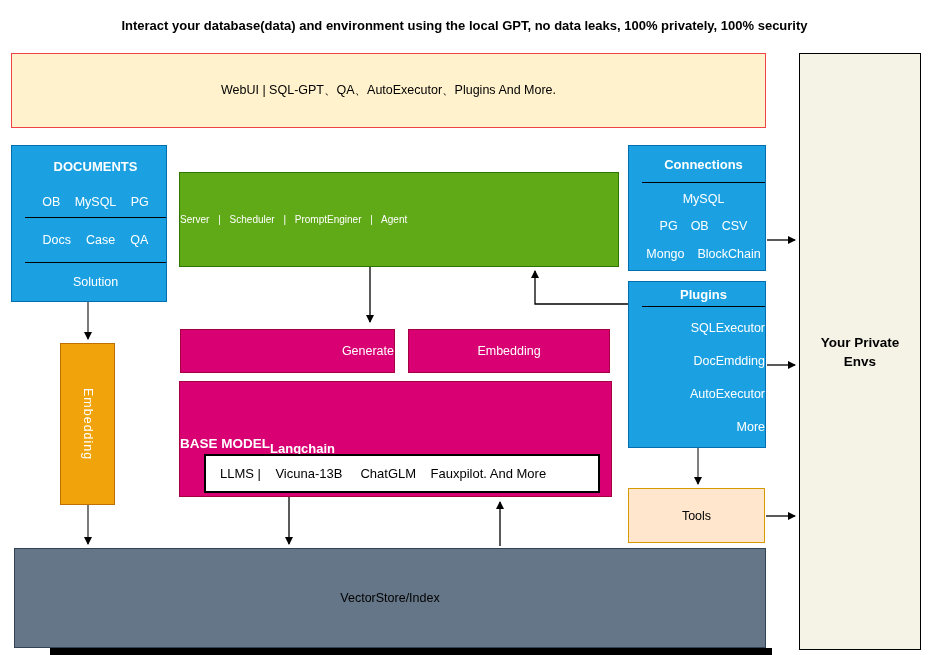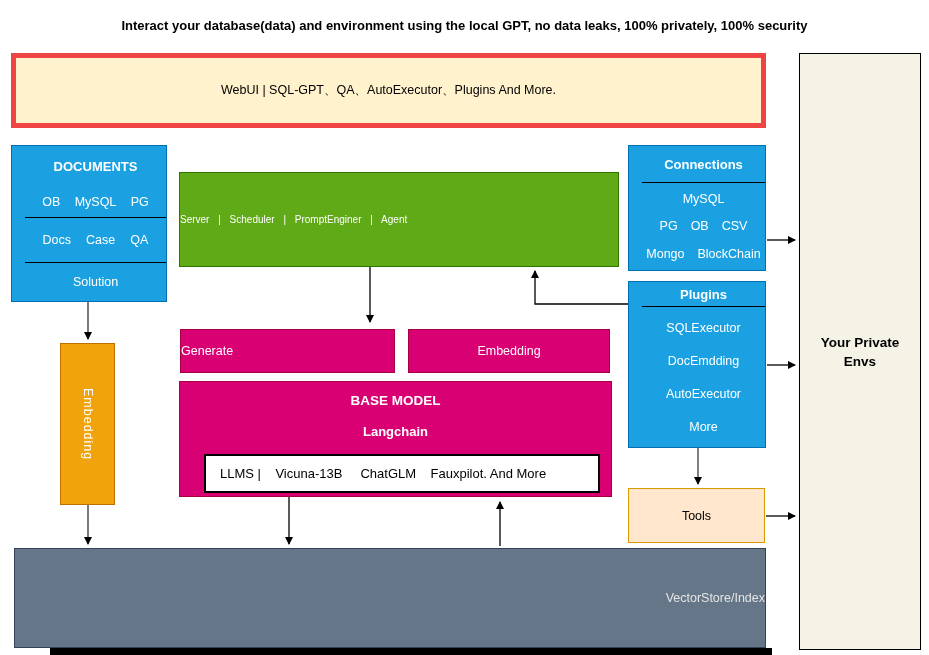--- a/index.html
+++ b/index.html
@@ -7,21 +7,21 @@
   body { font-family:"Liberation Sans", sans-serif; }
   .canvas { position:relative; width:929px; height:655px; background:#ffffff; overflow:hidden; }
 
   .title { position:absolute; left:0; top:18px; width:929px; text-align:center;
            font-size:13px; font-weight:bold; color:#000; }
 
   .box { position:absolute; }
 
   
   .banner { left:11px; top:53px; width:755px; height:75px;
-            background:#FFF2CC; border:5px solid #ef4444;
+            background:#FFF2CC; border:1px solid #ef4444;
             display:flex; align-items:center; justify-content:center;
             font-size:12.5px; color:#000; }
 
   
   .blue { background:#1BA1E2; border:1px solid #006EAF; color:#fff;padding-left:13px; }
   .docs { left:11px; top:145px; width:156px; height:157px; display:flex; flex-direction:column; }
   .docs-header { height:40px; display:flex; align-items:center; justify-content:center;
                  font-weight:bold; font-size:13px; }
   .docs-row { display:flex; align-items:center; justify-content:space-around;
               font-size:12.5px; padding:0 10px; }
@@ -32,58 +32,58 @@
   .conn { left:628px; top:145px; width:138px; height:126px; display:flex; flex-direction:column; }
   .conn-header { height:37px; display:flex; align-items:center; justify-content:center;
                  font-weight:bold; font-size:13px; border-bottom:1px solid #000; }
   .conn-body { flex:1; display:flex; flex-direction:column; justify-content:space-around; padding:2px 0; }
   .conn-row { display:flex; justify-content:center; gap:13px; font-size:12.5px; }
 
   .plugins { left:628px; top:281px; width:138px; height:167px; display:flex; flex-direction:column; }
   .plugins-header { height:25px; display:flex; align-items:center; justify-content:center;
                     font-weight:bold; font-size:13px; border-bottom:1px solid #000; }
   .plugins-body { flex:1; display:flex; flex-direction:column; justify-content:space-around; padding:4px 0; }
-  .plugins-item { text-align:center; font-size:12.5px; }
+  .plugins-item { text-align:right; font-size:12.5px; }
 
   
   .server { left:179px; top:172px; width:440px; height:95px;
             background:#60A917; border:1px solid #2D7600; color:#fff;
             display:flex; align-items:center; 
             font-size:10px; word-spacing:6px; }
 
   
   .embed-col { left:60px; top:343px; width:55px; height:162px;
                background:#F0A30A; border:1px solid #BD7000; color:#fff;
                display:flex; align-items:center; justify-content:center; }
   .embed-col span { writing-mode:vertical-rl; font-size:12.5px; letter-spacing:1px; }
 
   
   .magenta { background:#D80073; border:1px solid #A50040; color:#fff; }
   .generate { left:180px; top:329px; width:215px; height:44px;
-              display:flex; align-items:center; justify-content:flex-start; font-size:12.5px; }
+              display:flex; align-items:center; justify-content:flex-end; font-size:12.5px; }
   .embed-mid { left:408px; top:329px; width:202px; height:44px;
                display:flex; align-items:center; justify-content:center; font-size:12.5px; }
   .basemodel { left:179px; top:381px; width:433px; height:116px; padding-top:9px;
-               display:flex; flex-direction:column; align-items:center; }
+               display:flex; align-items:center; }
   .bm-title { font-weight:bold; font-size:13.5px; line-height:20px; }
   .bm-sub   { font-weight:bold; font-size:13px; line-height:20px; margin-top:11px; }
   .bm-models { position:absolute; left:24px; top:72px; width:396px; height:39px;
                background:#fff; border:2px solid #000; color:#000;
                display:flex; align-items:center; padding-left:14px;
                font-size:13px; white-space:pre; }
 
   
   .tools { left:628px; top:488px; width:137px; height:55px;
            background:#FFE6CC; border:1px solid #D79B00; color:#000;
            display:flex; align-items:center; justify-content:center; font-size:12.5px; }
 
   
   .vstore { left:14px; top:548px; width:752px; height:100px;
-            background:#647687; border:1px solid #314354; color:#e5e5e5;
-            display:flex; align-items:center; justify-content:flex-end; font-size:12.5px; }
+            background:#647687; border:1px solid #314354; color:#000000;
+            display:flex; align-items:center; justify-content:center; font-size:12.5px; }
   .bottom-bar { left:50px; top:648px; width:722px; height:7px; background:#000; }
 
   
   .envs { left:799px; top:53px; width:122px; height:597px;
           background:#F5F2E6; border:1.5px solid #000; color:#000;
           display:flex; align-items:center; justify-content:center; text-align:center;
           font-weight:bold; font-size:13.5px; line-height:19px; padding:0 10px; }
 
   svg.arrows { position:absolute; left:0; top:0; width:929px; height:655px; pointer-events:none; }
 </style>

